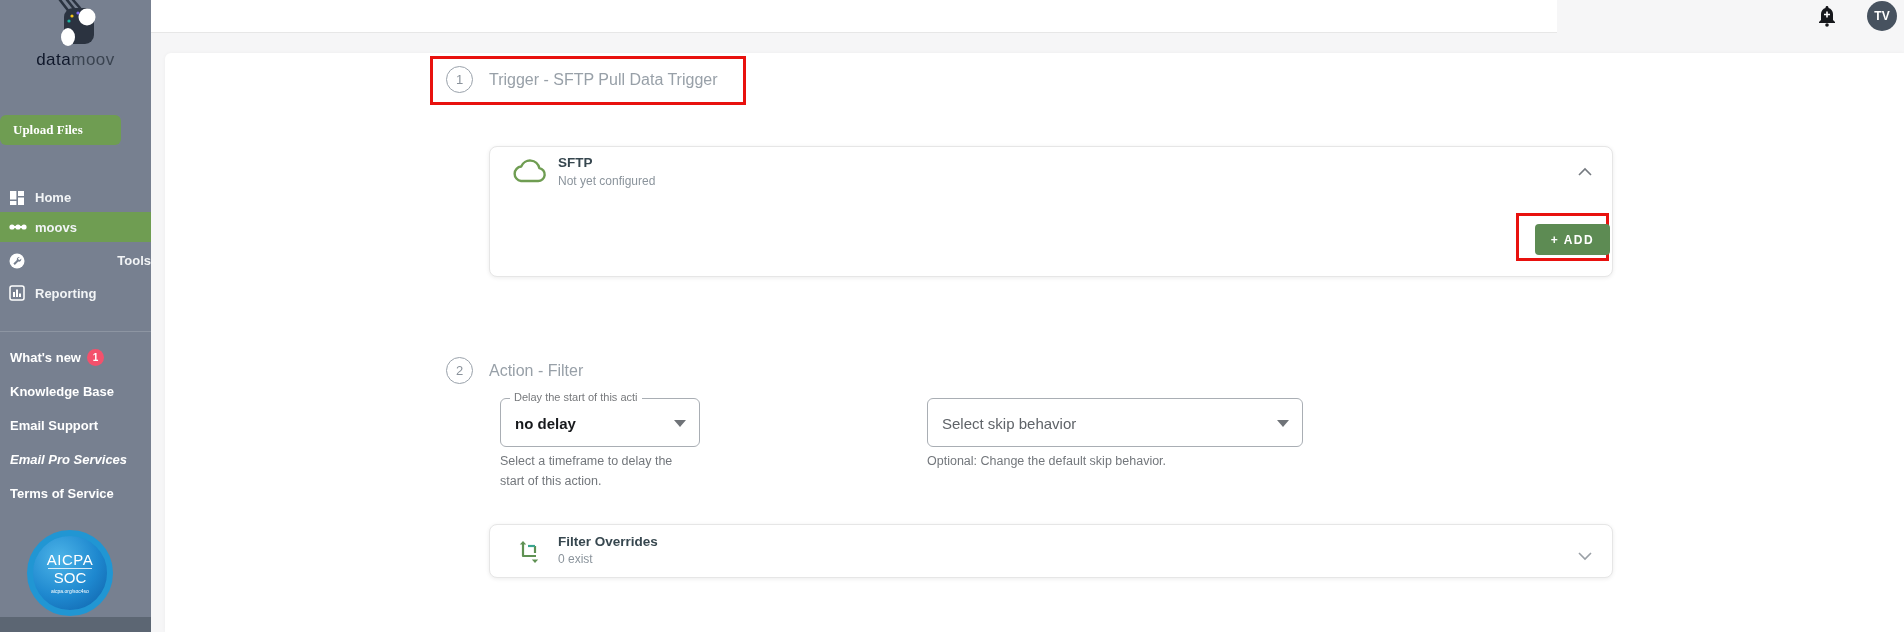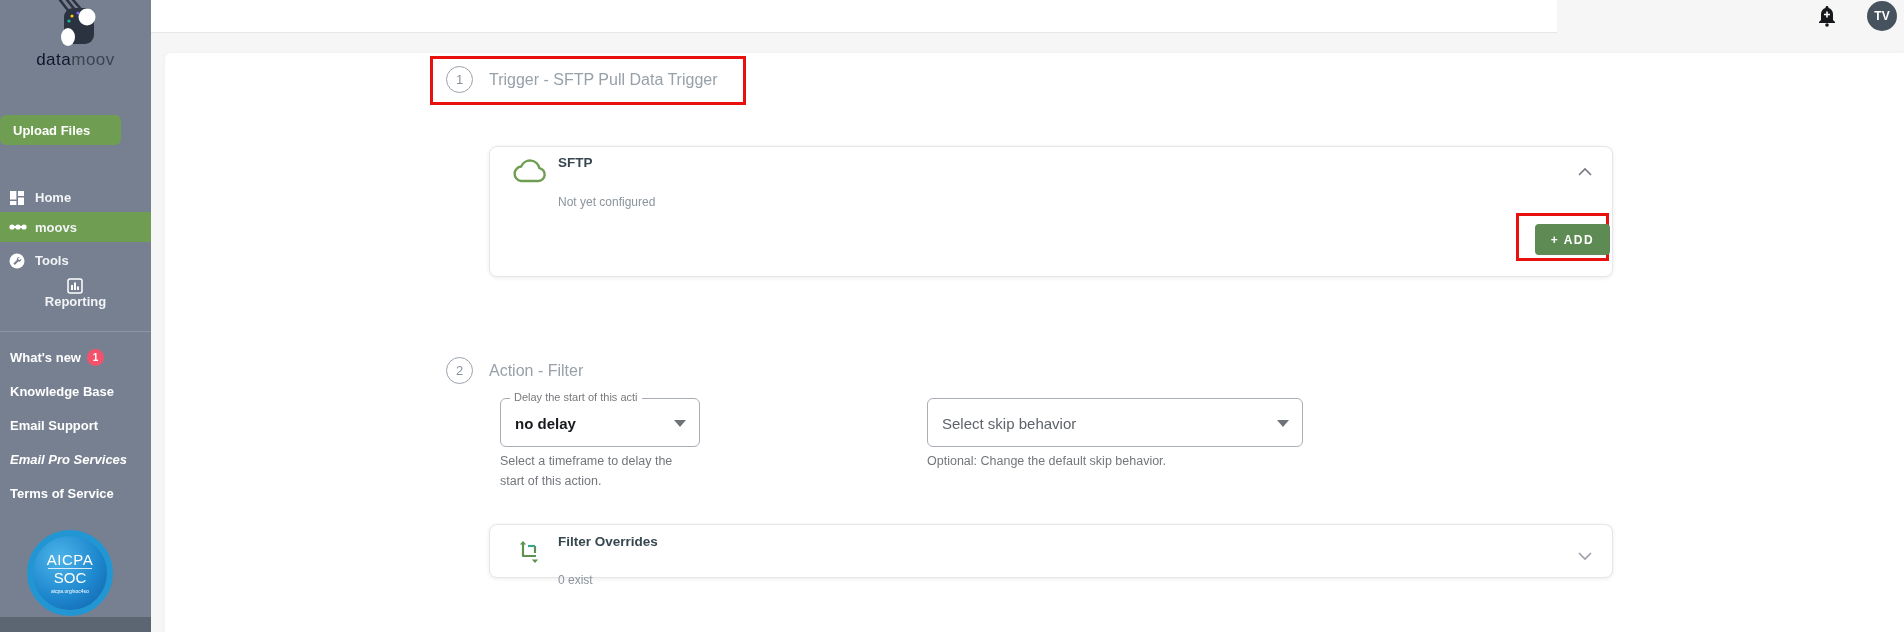--- a/index.html
+++ b/index.html
@@ -19,21 +19,21 @@
             display:flex; align-items:center; justify-content:center; cursor:pointer; }
 
   
   .sidebar { position:absolute; left:0; top:0; width:151px; height:632px; background:#778090; z-index:5; }
   .logo-icon { position:absolute; left:42px; top:0px; }
   .wordmark { position:absolute; left:0; top:50px; width:151px; text-align:center;
               font-size:17px; font-weight:500; letter-spacing:0.5px; color:#3a4350; }
   .wordmark .g { color:#0f172a; }
   .upload-btn { position:absolute; left:0; top:115px; width:121px; height:30px; background:#6f9d52;
                 border:none; border-radius:6px; color:#ffffff; font-weight:bold; font-size:13px;
-                text-align:left; padding-left:13px; font-family:Liberation Sans, sans-serif; cursor:pointer; }
+                text-align:left; padding-left:13px; font-family:Liberation Serif, serif; cursor:pointer; }
   .nav-item { position:absolute; left:0; width:151px; height:29px; display:flex; align-items:center;
               color:#f2f4f6; font-size:13px; font-weight:600; cursor:pointer; }
   .nav-item .ni { width:18px; margin-left:9px; margin-right:8px; display:flex; align-items:center; }
   .nav-item.active { background:#6f9d52; }
   .side-divider { position:absolute; left:0; top:331px; width:151px; height:0; border-top:1px solid #8d95a2; }
   .side-link { position:absolute; left:10px; height:20px; display:flex; align-items:center; gap:6px;
                color:#ffffff; font-size:13px; font-weight:600; cursor:pointer; white-space:nowrap; }
   .badge-red { width:17px; height:17px; border-radius:50%; background:#f4516c; color:#fff;
                font-size:10px; font-weight:bold; display:flex; align-items:center; justify-content:center; }
   .soc-badge { position:absolute; left:27px; top:530px; width:86px; height:86px; border-radius:50%;
@@ -50,21 +50,21 @@
   .anno { position:absolute; border:3px solid #e8110e; z-index:4; pointer-events:none; }
   .step-circle { position:absolute; width:27px; height:27px; border:1px solid #9aa2ab; border-radius:50%;
                  color:#8a929b; font-size:13px; display:flex; align-items:center; justify-content:center;
                  background:#fff; }
   .step-label { position:absolute; font-size:16px; color:#98a0a8; white-space:nowrap; }
 
   
   .card { position:absolute; left:489px; width:1124px; background:#ffffff; border:1px solid #e6e6e6;
           border-radius:8px; box-shadow:0 1px 4px rgba(0,0,0,0.08); }
   .card-title { position:absolute; left:68px; font-size:13.5px; font-weight:bold; color:#37474f; }
-  .card-sub { position:absolute; left:68px; font-size:12px; color:#8b949c;margin-top:21px; }
+  .card-sub { position:absolute; left:68px; font-size:12px; color:#8b949c; }
   .chev { position:absolute; cursor:pointer; }
   .add-btn { position:absolute; left:16px; top:8px; width:75px; height:31px; background:#5d8b53; border:none;
              border-radius:4px; color:#ffffff; font-size:12px; font-weight:600; letter-spacing:1.5px;
              font-family:inherit; cursor:pointer; }
 
   
   .sel { position:absolute; top:398px; height:49px; border:1px solid #a9aeb4; border-radius:6px;
          background:#fff; cursor:pointer; }
   .sel .val { position:absolute; left:14px; top:0; height:49px; display:flex; align-items:center;
               font-size:15px; color:#5f6368; white-space:nowrap; overflow:hidden; max-width:85%; }
@@ -131,30 +131,30 @@
       <span class="ni">
         <svg width="18" height="10" viewBox="0 0 18 10" fill="#ffffff">
           <rect x="2" y="4" width="14" height="2"></rect>
           <circle cx="3" cy="5" r="2.6"></circle>
             <circle cx="9" cy="5" r="2.6"></circle>
             <circle cx="15" cy="5" r="2.6"></circle>
         </svg>
       </span>
       <span>moovs</span>
     </div>
-    <div class="nav-item" style="top:246px;">
+    <div class="nav-item" style="top:246px;justify-content:space-between;">
       <span class="ni">
         <svg width="16" height="16" viewBox="0 0 16 16">
           <circle cx="8" cy="8" r="7.5" fill="#ffffff"></circle>
           <path d="M10.8 4.2a2.3 2.3 0 0 0-2.9 2.9l-3.5 3.5 1.4 1.4 3.5-3.5a2.3 2.3 0 0 0 2.9-2.9l-1.4 1.4-1.4-.4-.4-1.4z" fill="#778090"></path>
         </svg>
       </span>
       <span>Tools</span>
     </div>
-    <div class="nav-item" style="top:278px; height:30px;flex-direction:column;">
+    <div class="nav-item" style="top:278px; height:30px;">
       <span class="ni">
         <svg width="16" height="16" viewBox="0 0 16 16">
           <rect x="1" y="1" width="14" height="14" rx="2" fill="none" stroke="#ffffff" stroke-width="1.5"></rect>
           <rect x="4" y="7" width="2" height="5" fill="#ffffff"></rect>
           <rect x="7" y="4.5" width="2" height="7.5" fill="#ffffff"></rect>
           <rect x="10" y="8.5" width="2" height="3.5" fill="#ffffff"></rect>
         </svg>
       </span>
       <span>Reporting</span>
     </div>

